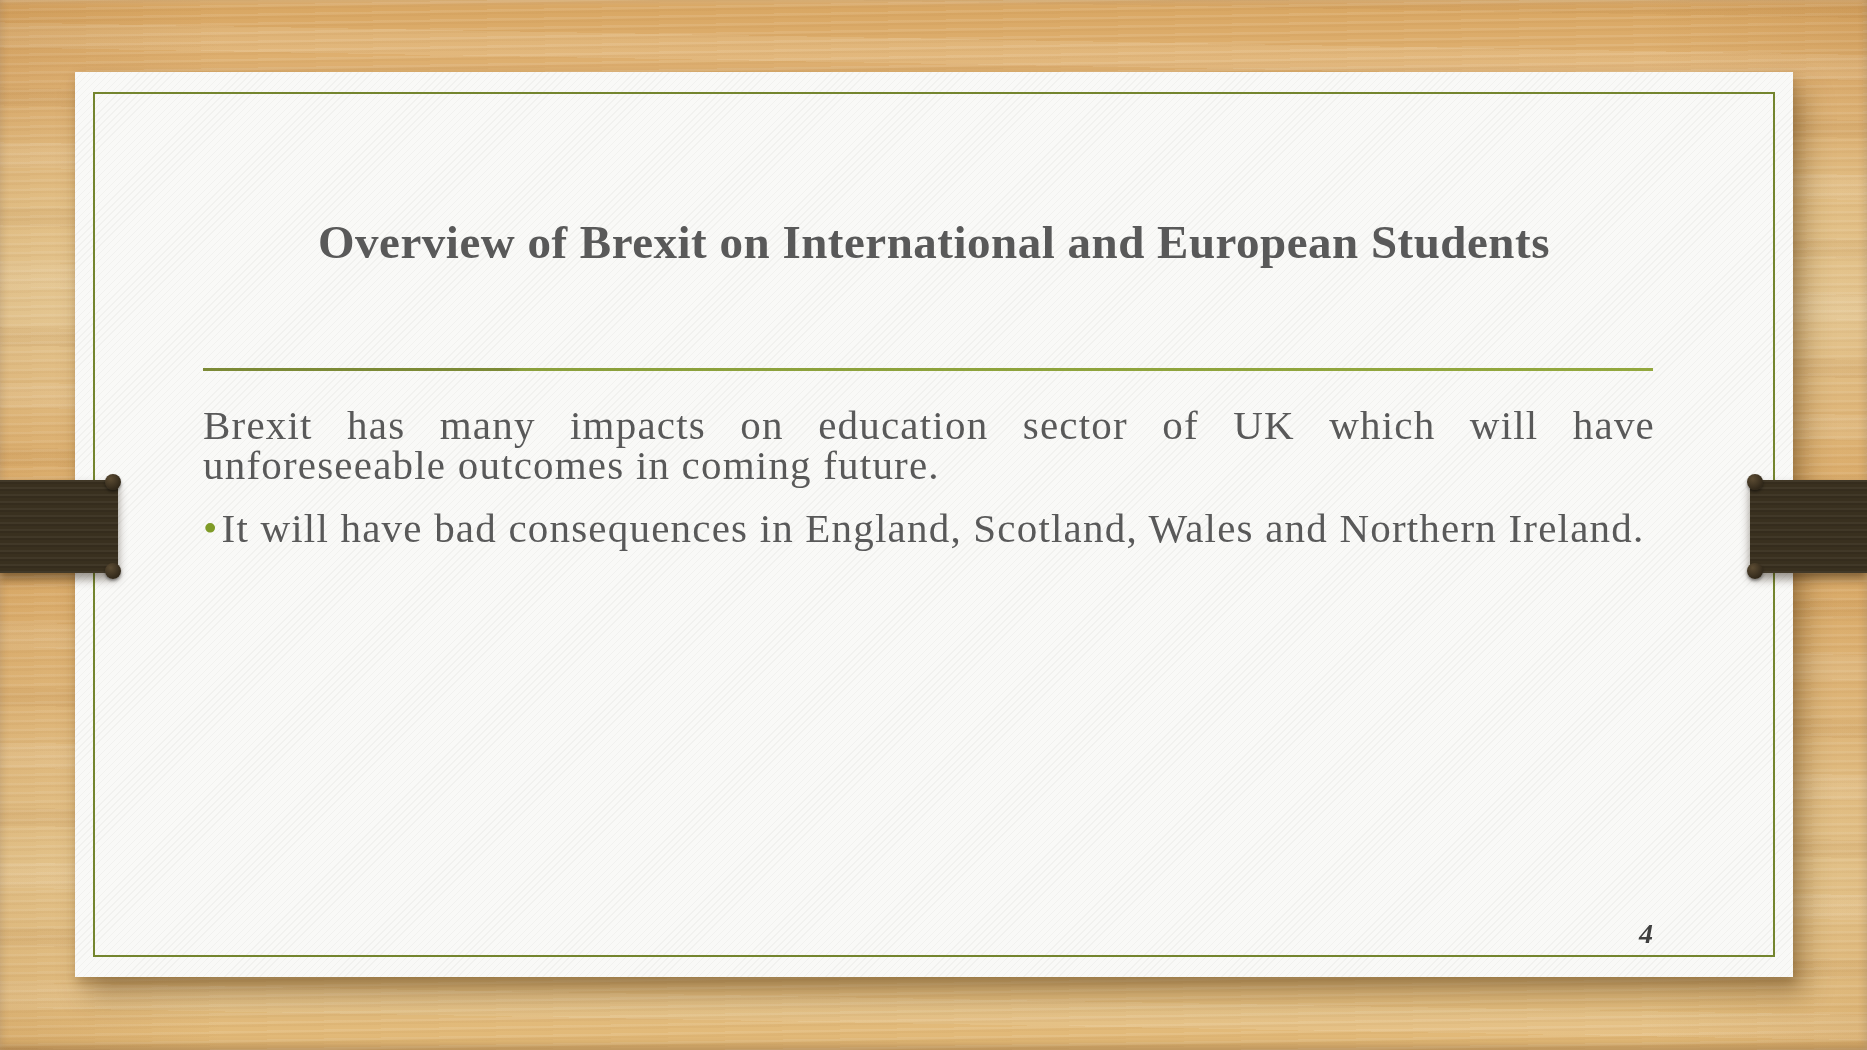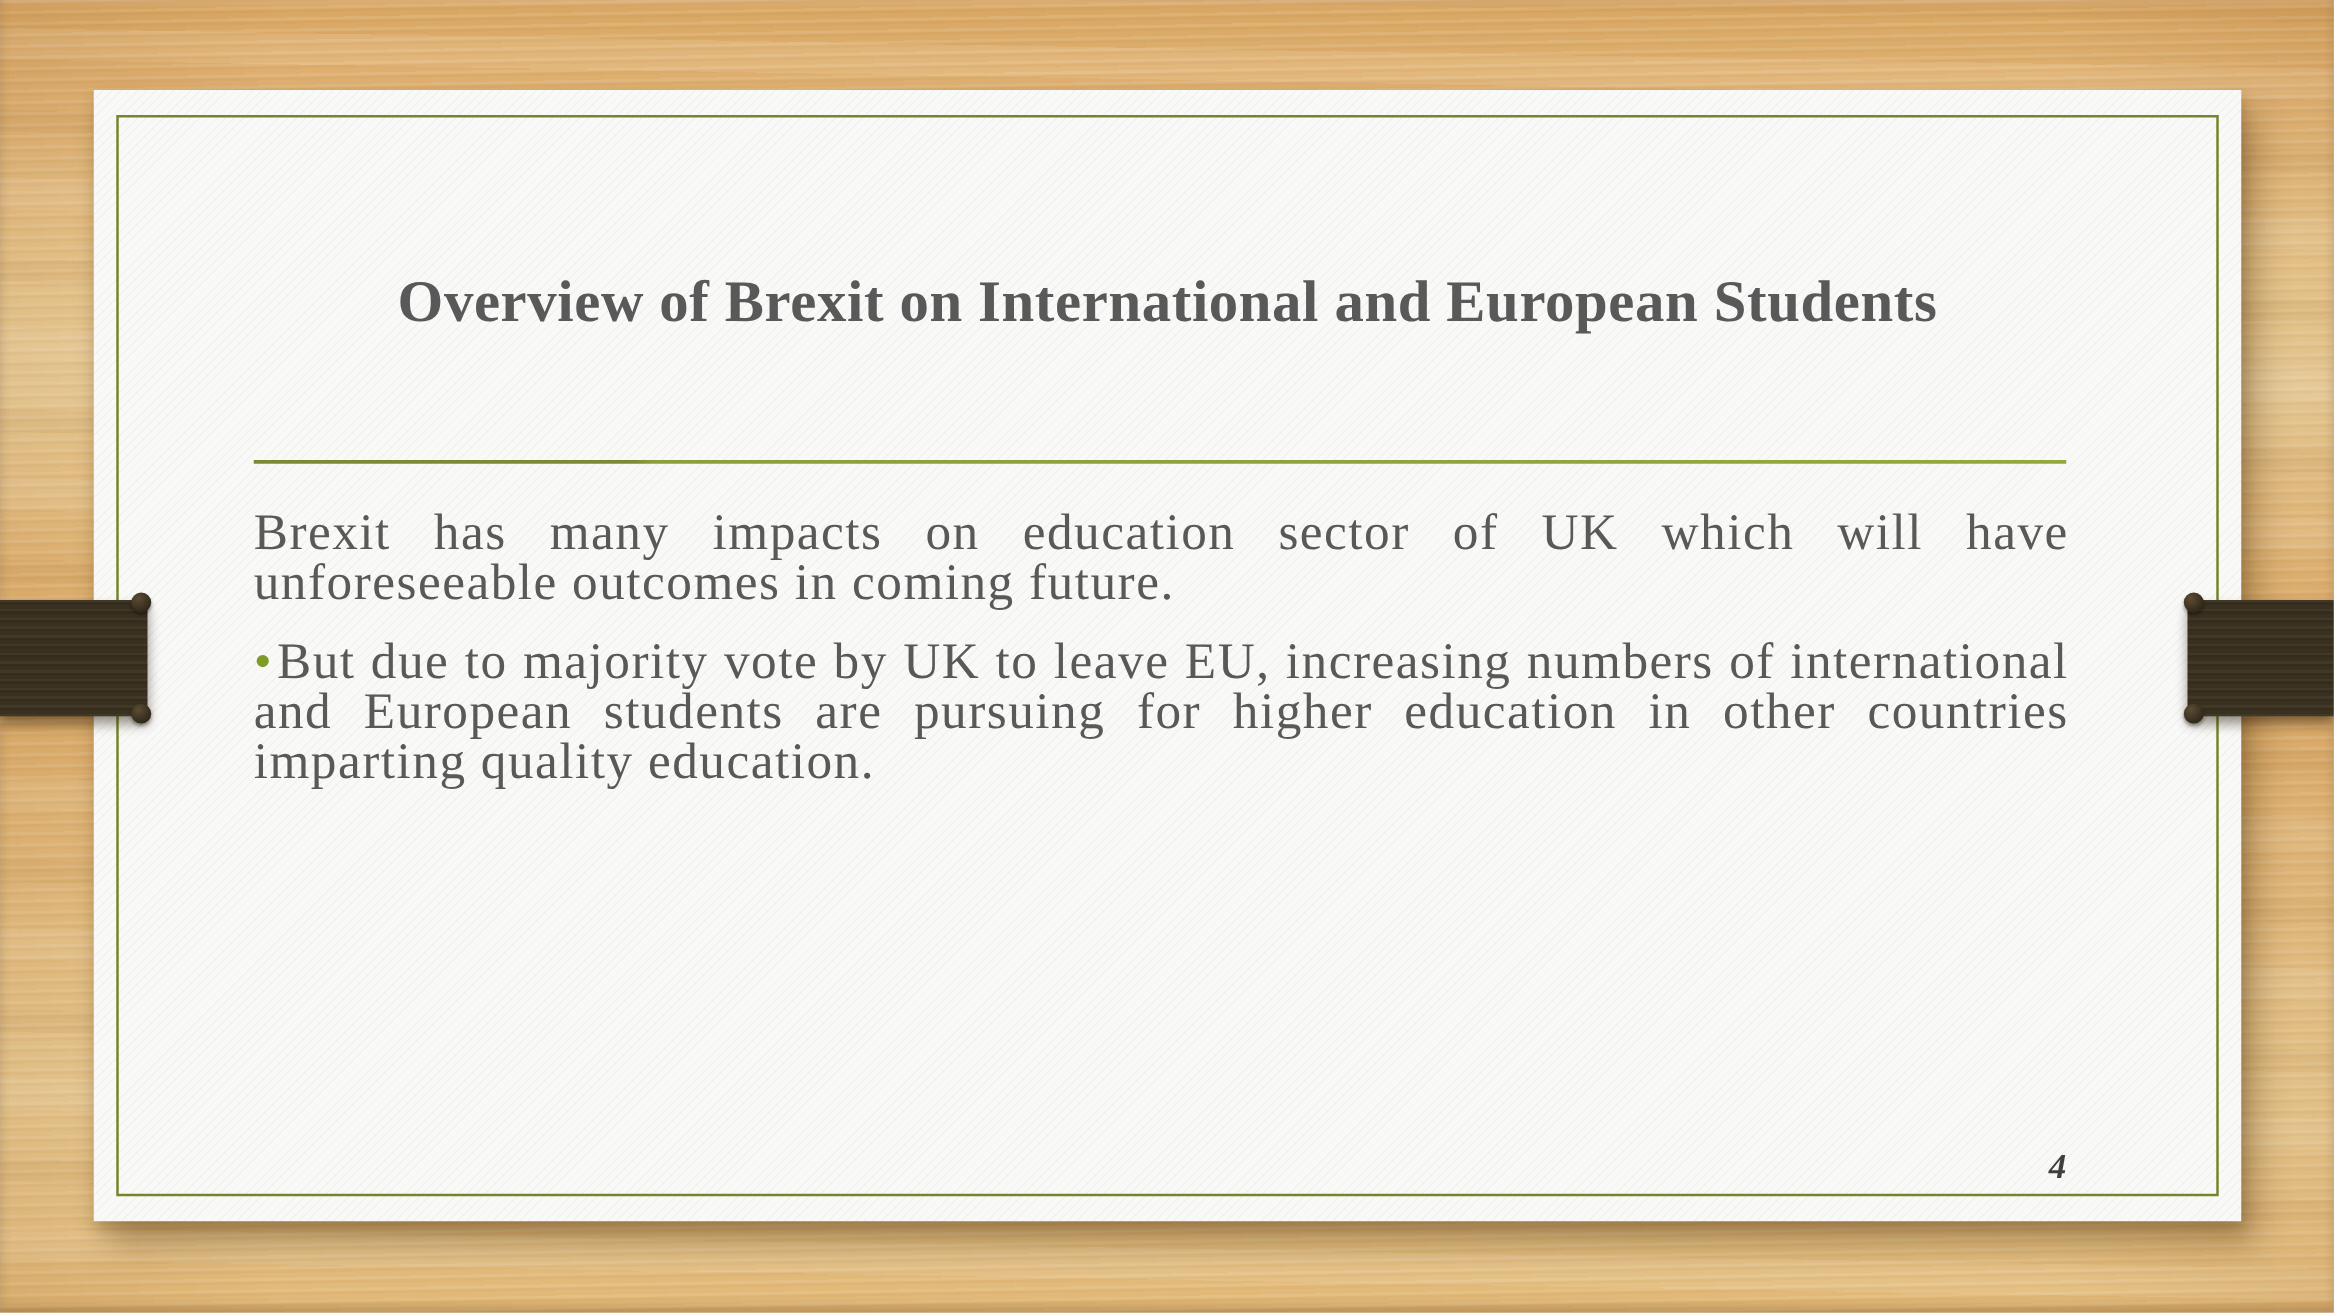--- a/index.html
+++ b/index.html
@@ -82,24 +82,24 @@
   <div class="slide">
     <div class="frame"></div>
 
     <h1 class="title">Overview of Brexit on International and European Students</h1>
 
     <div class="divider"></div>
 
     <div class="body-text">
       <p>Brexit has many impacts on education sector of UK which will have unforeseeable outcomes in coming future.</p>
 
+      <p><span class="dot">•</span><span>It will have bad consequences in England, Scotland, Wales and Northern Ireland.</span></p>
 
 
 
-      <p><span class="dot">•</span><span>But due to majority vote by UK to leave EU, increasing numbers of international and European students are pursuing for higher education in other countries imparting quality education.</span></p>
 
     </div>
 
     <div class="page-number">4</div>
   </div>
 
   <div class="ribbon ribbon-left">
     <span class="nub nub-top"></span>
     <span class="nub nub-bottom"></span>
   </div>

